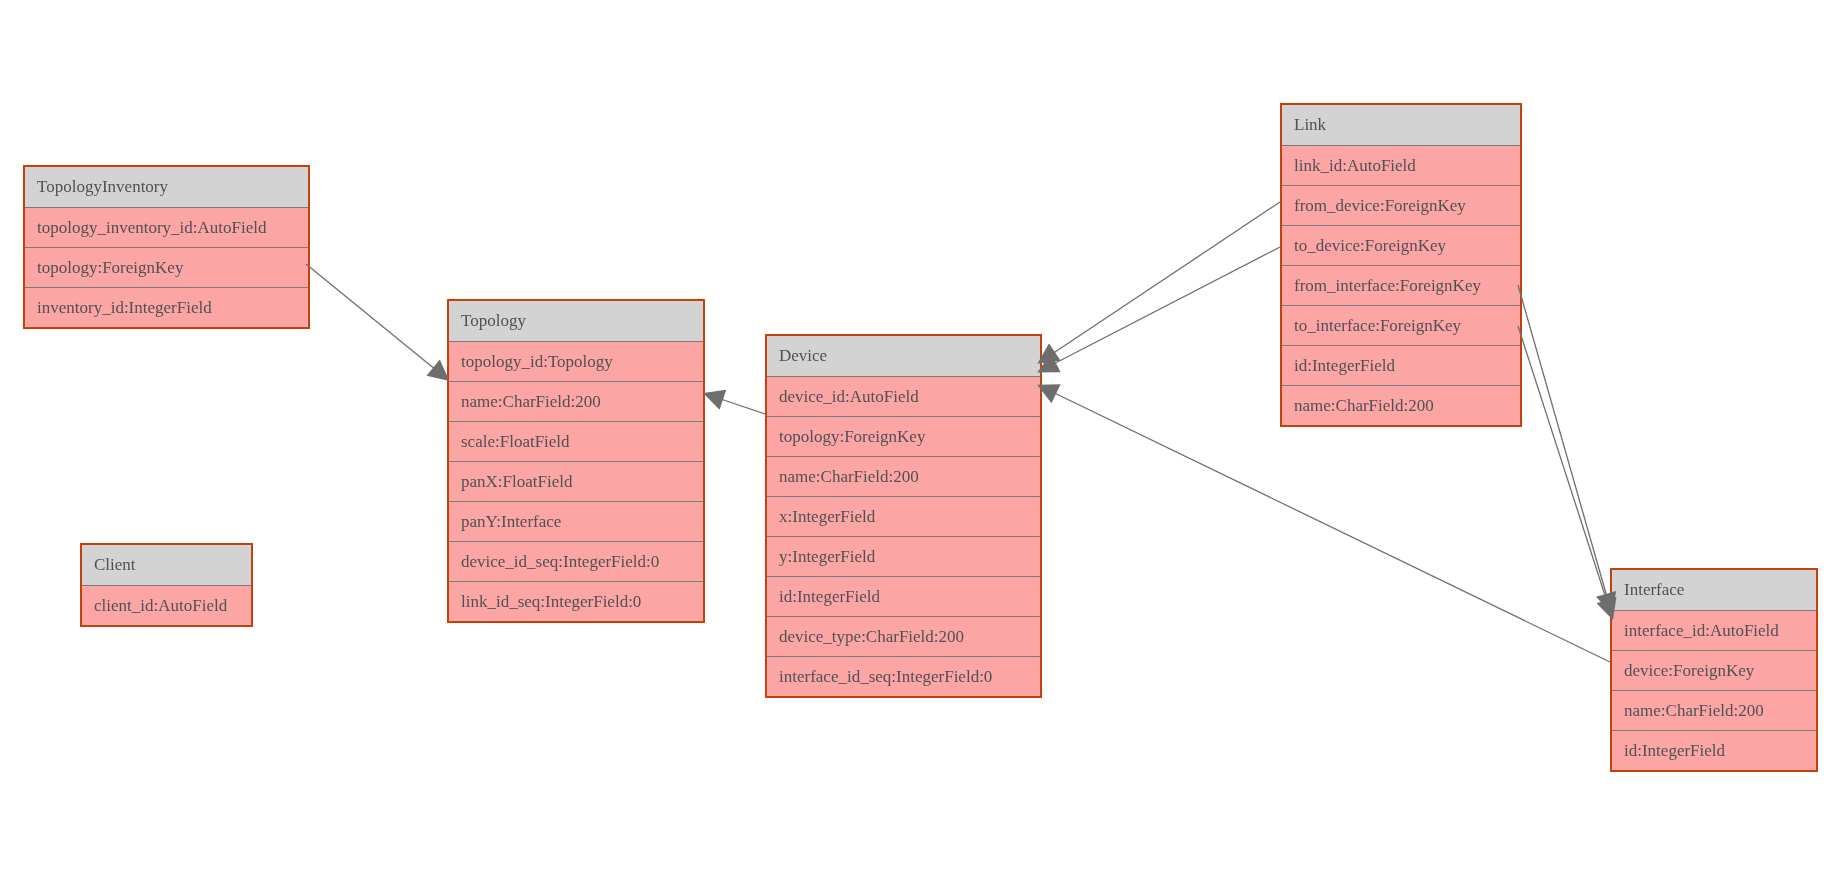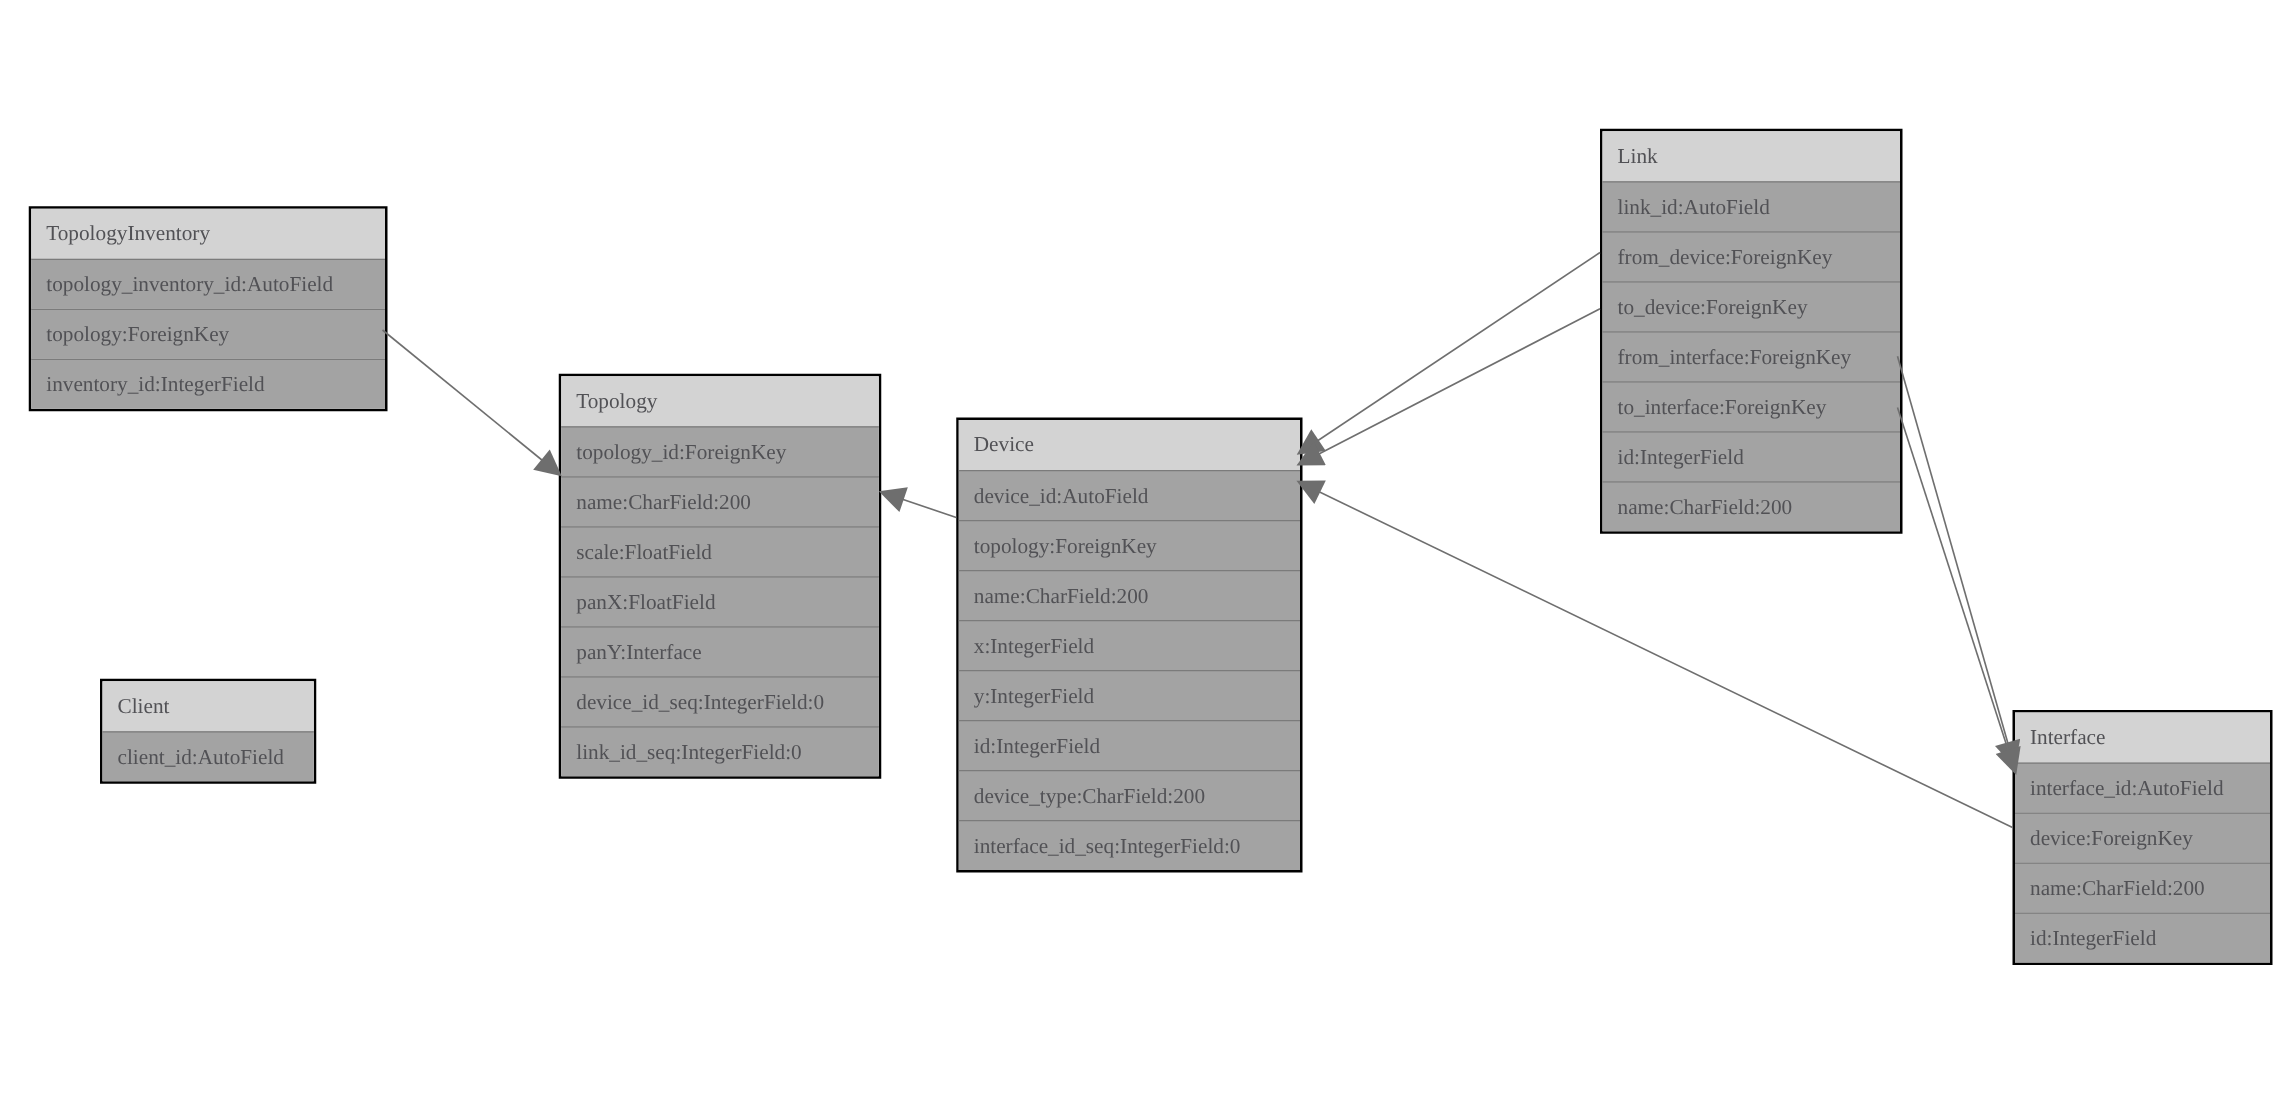--- a/index.html
+++ b/index.html
@@ -14,40 +14,40 @@
   .lines-svg {
     position: absolute;
     left: 0; top: 0;
     width: 1824px; height: 874px;
     pointer-events: none;
     z-index: 2;
   }
   .entity {
     position: absolute;
     background: #ffffff;
-    border: 2px solid #000000;
+    border: 2px solid #c2410c;
     box-sizing: content-box;
     z-index: 1;
   }
   .entity-header {
     height: 40px;
     background: #d3d3d3;
     display: flex;
     align-items: center;
     padding: 0 12px;
     font-size: 17px;
     color: #515155;
     white-space: nowrap;
     overflow: hidden;
   }
   .entity-row {
     height: 40px;
     box-sizing: border-box;
     border-top: 1px solid #7b7b7b;
-    background: #a3a3a3;
+    background: #fca5a5;
     display: flex;
     align-items: center;
     padding: 0 12px;
     font-size: 17px;
     color: #515155;
     white-space: nowrap;
     overflow: hidden;
   }
   .connector {
     stroke: #6f6f6f;
@@ -63,21 +63,21 @@
 
   <div>
       <div class="entity" style="left: 23px; top: 165px; width: 283px; text-align: center;">
         <div class="entity-header">TopologyInventory</div>
         <div class="entity-row">topology_inventory_id:AutoField</div>
         <div class="entity-row">topology:ForeignKey</div>
         <div class="entity-row">inventory_id:IntegerField</div>
       </div>
       <div class="entity" style="left: 447px; top: 299px; width: 254px;">
         <div class="entity-header">Topology</div>
-        <div class="entity-row">topology_id:ForeignKey</div>
+        <div class="entity-row">topology_id:Topology</div>
         <div class="entity-row">name:CharField:200</div>
         <div class="entity-row">scale:FloatField</div>
         <div class="entity-row">panX:FloatField</div>
         <div class="entity-row">panY:Interface</div>
         <div class="entity-row">device_id_seq:IntegerField:0</div>
         <div class="entity-row">link_id_seq:IntegerField:0</div>
       </div>
       <div class="entity" style="left: 80px; top: 527px; width: 169px; margin-top: 16px;">
         <div class="entity-header">Client</div>
         <div class="entity-row">client_id:AutoField</div>

